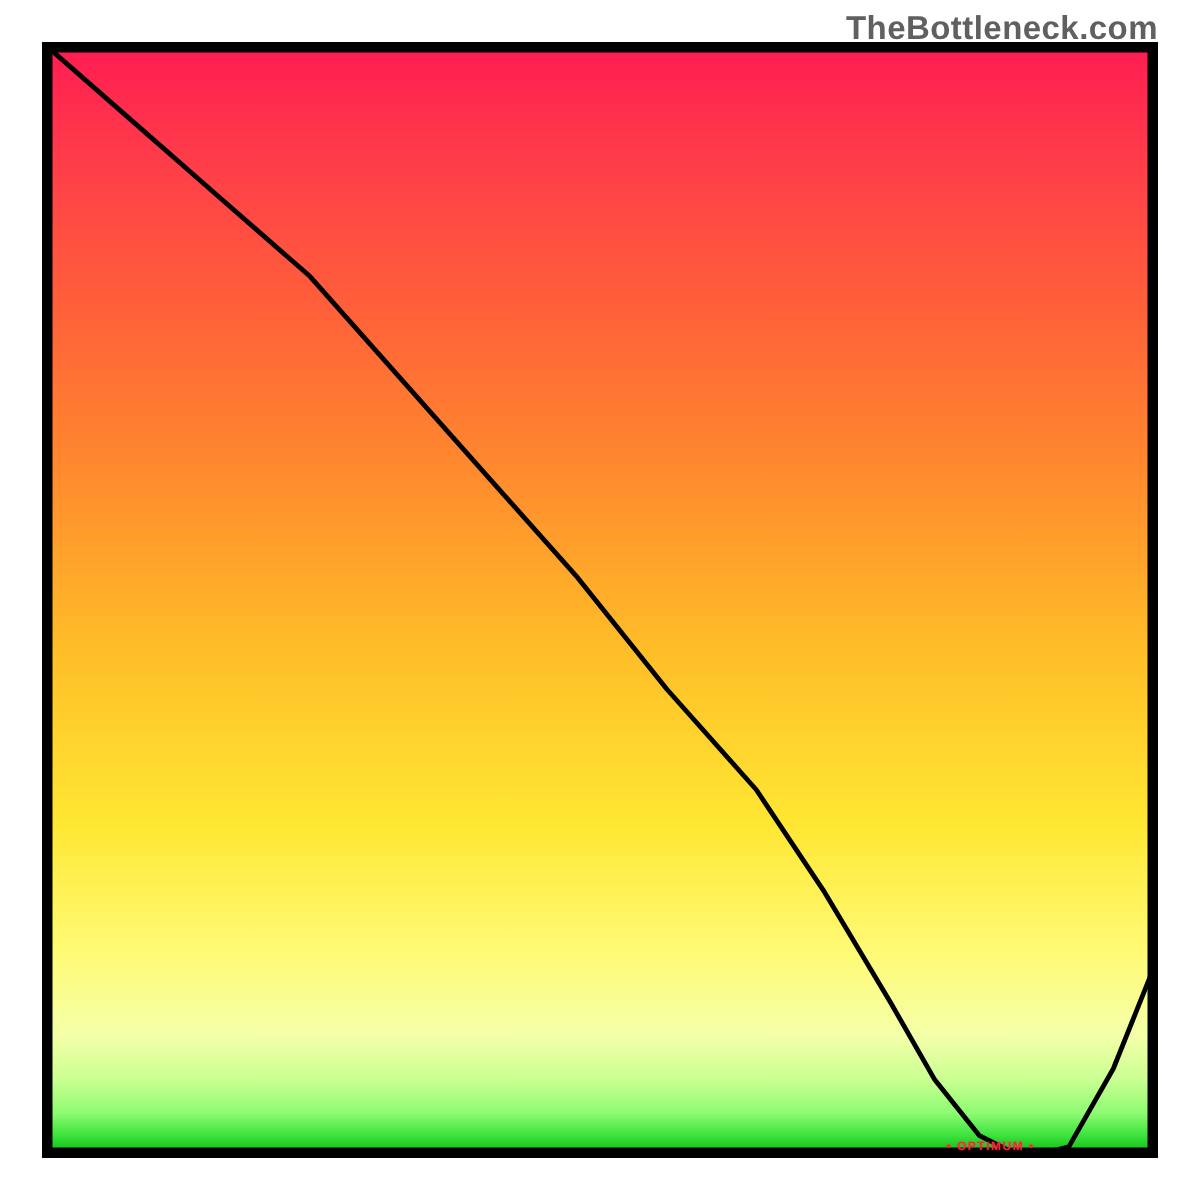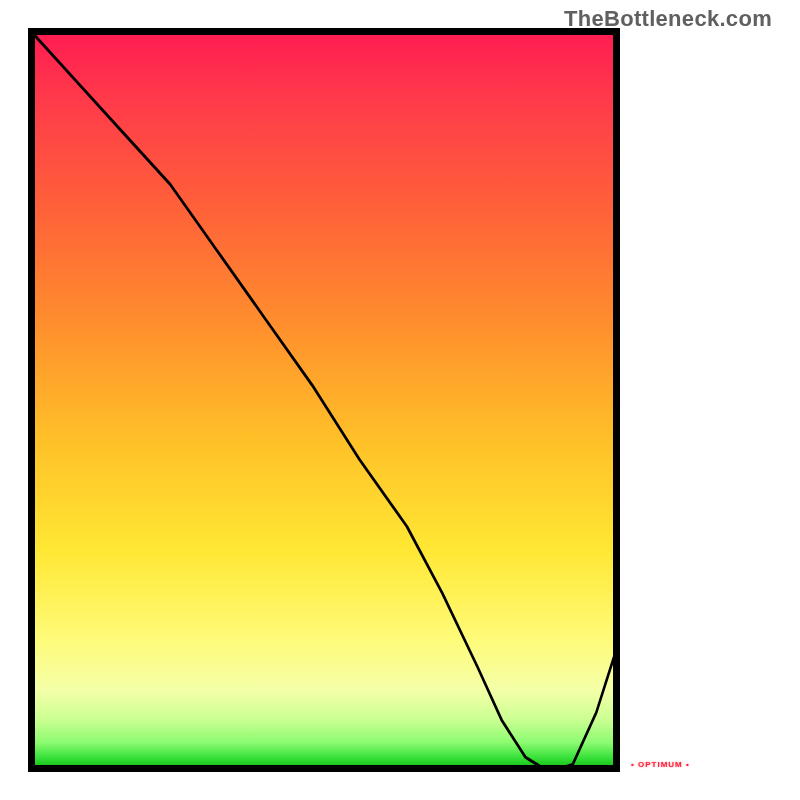--- a/index.html
+++ b/index.html
@@ -23,21 +23,21 @@
     font-size: 22px;
     font-weight: 600;
     color: #606060;
     letter-spacing: 0.3px;
     z-index: 10;
   }
   .plot-area {
     position: absolute;
     left: 28px;
     top: 28px;
-    width: 592px;
+    width: 744px;
     height: 744px;
     box-sizing: border-box;
   }
   .gradient-bg {
     position: absolute;
     left: 0; top: 0; width: 100%; height: 100%;
     
     background: linear-gradient(
       to bottom,
       #ff1a52 0%,

